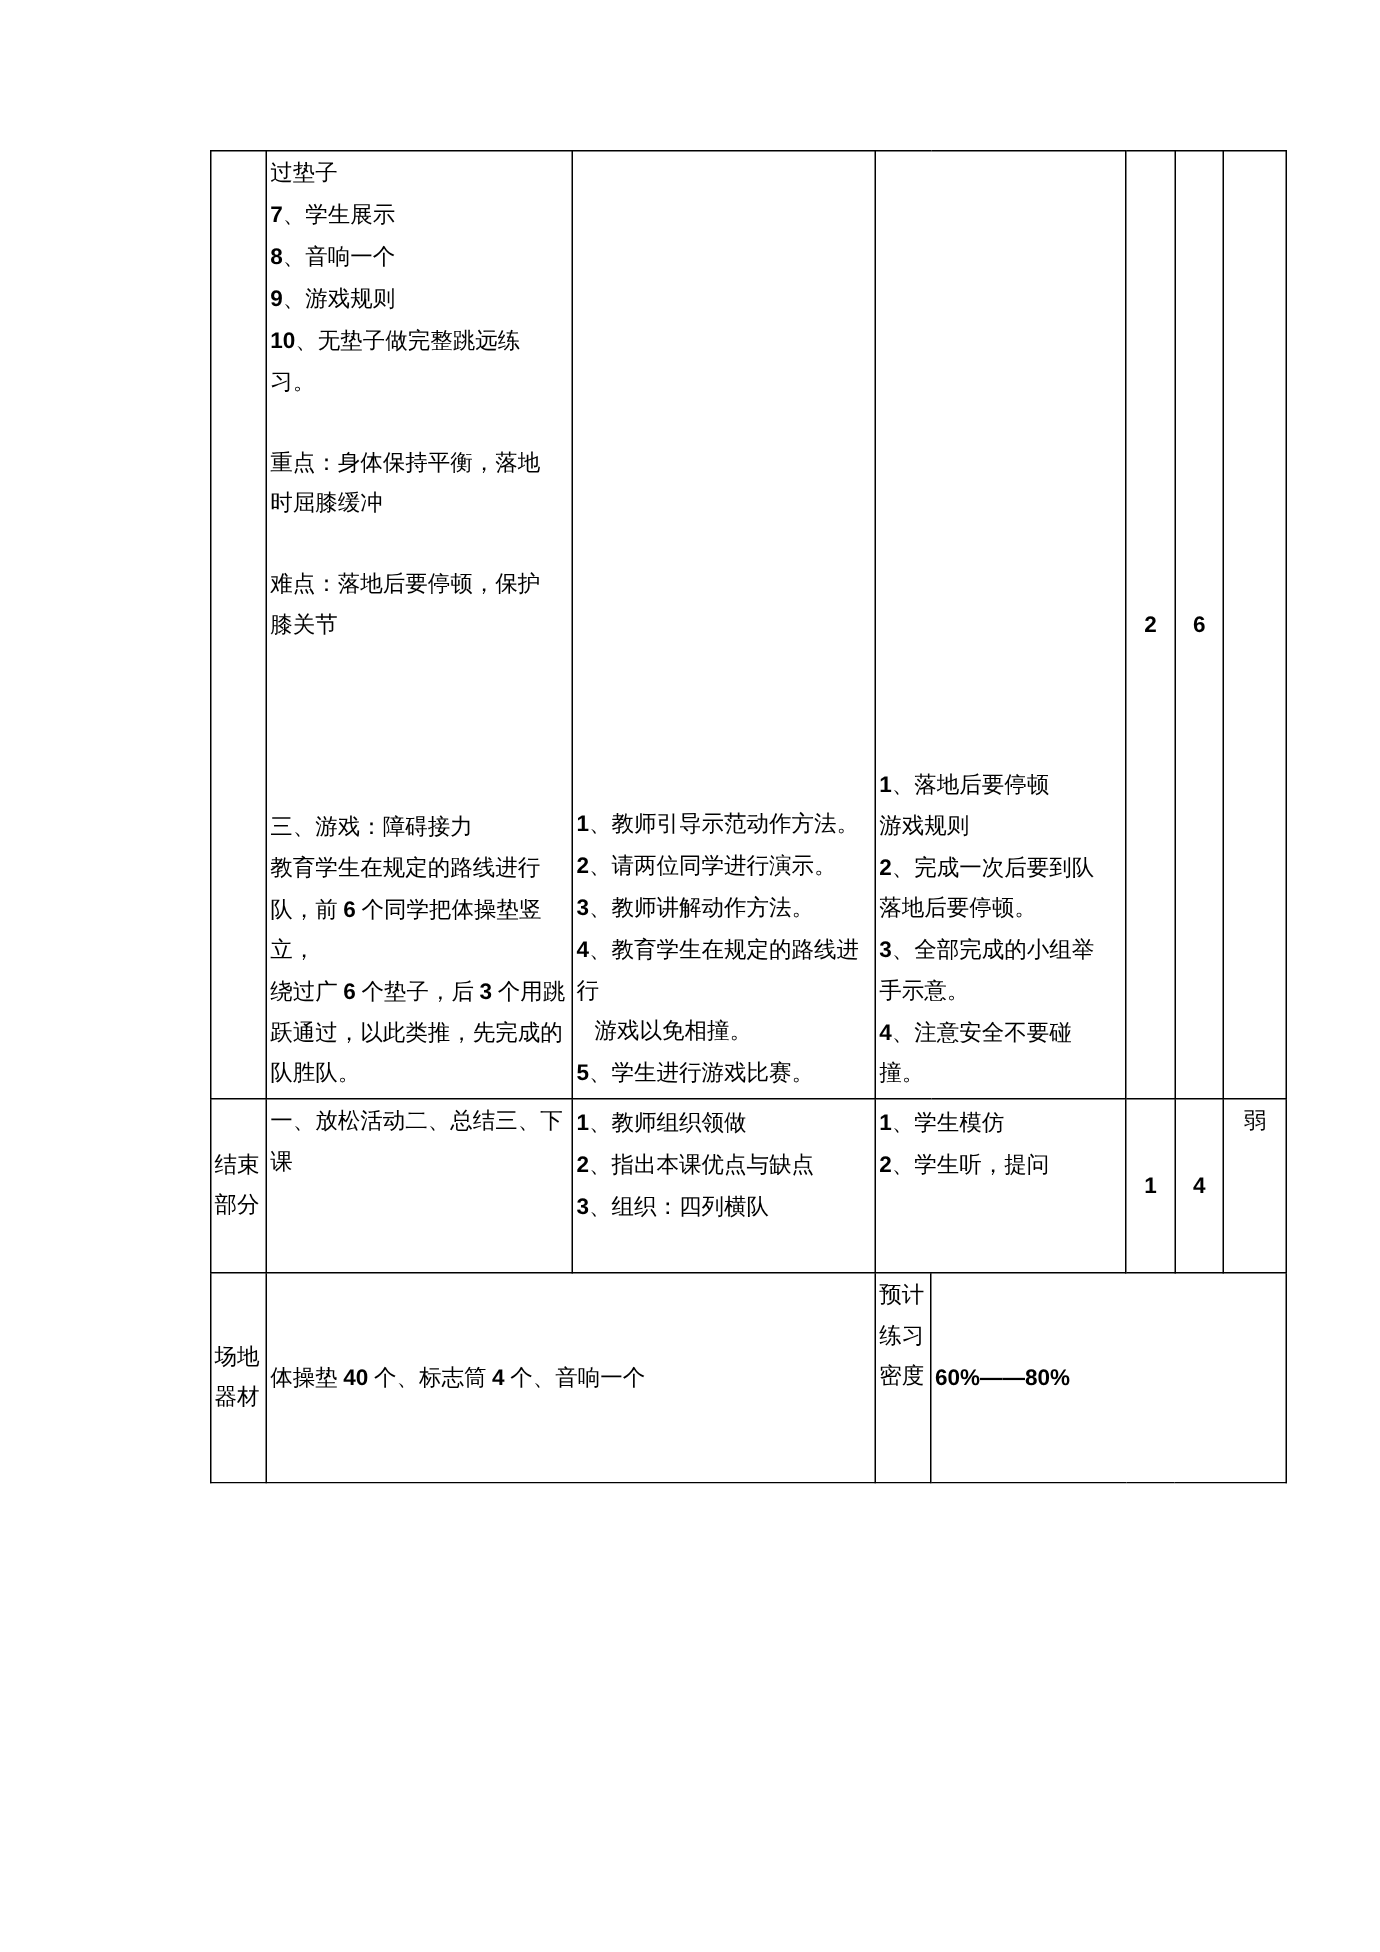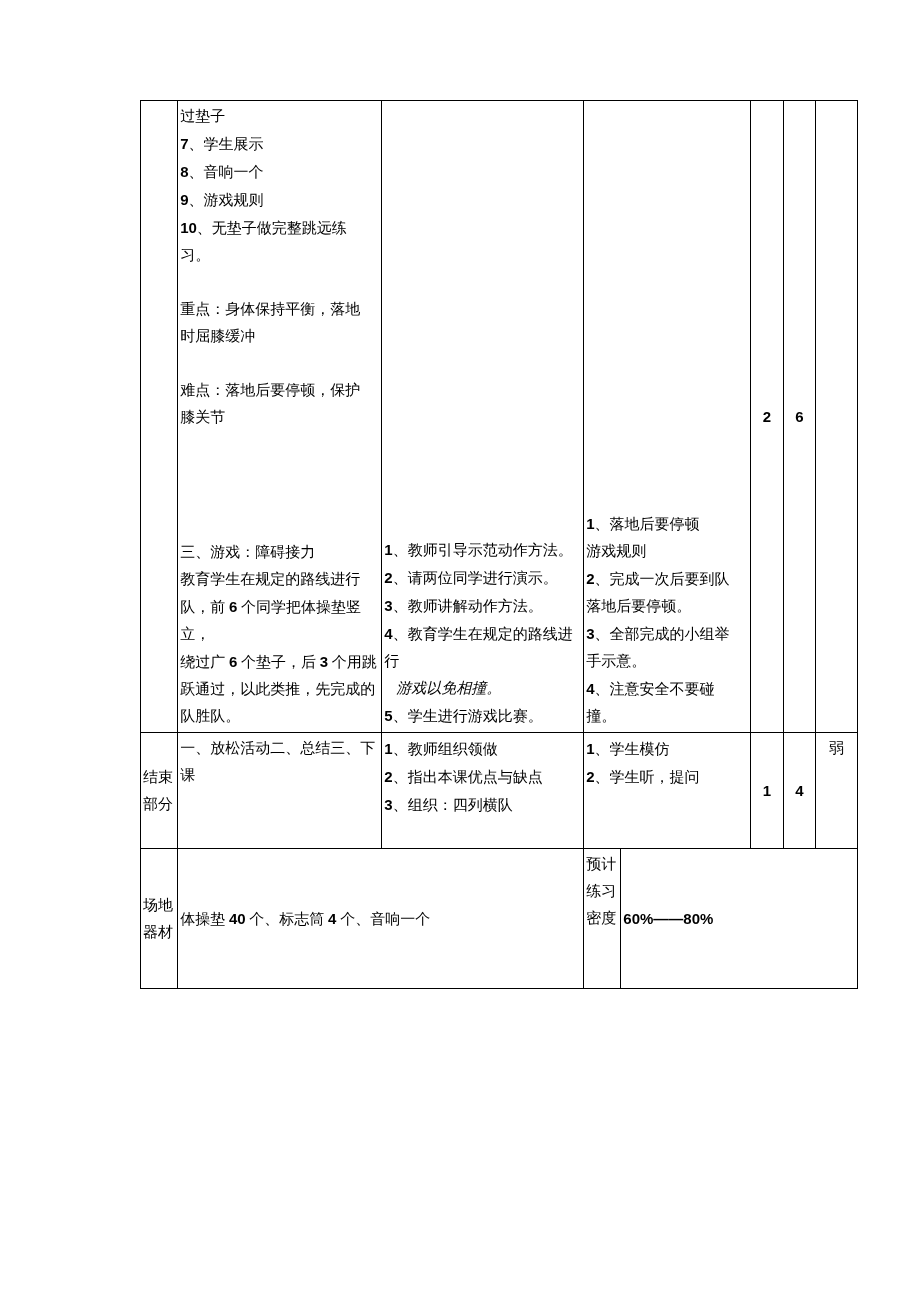--- a/index.html
+++ b/index.html
@@ -34,21 +34,21 @@
   .col-d { width: 32px; }
   .col-e { width: 112px; }
   .col-f { width: 28px; }
   .col-g { width: 28px; }
   .col-h { width: 36px; }
   .vcenter { vertical-align: middle; text-align: center; }
   .vmid { vertical-align: middle; }
   .p { margin: 0; }
   .bold-num { font-weight: bold; font-family: Arial, sans-serif; }
   .latin { font-family: Arial, sans-serif; }
-  .indent { padding-left: 12px; display: block; font-style: italic; }
+  .indent { padding-left: 12px; display: block; }
 </style>
 </head>
 <body>
 
 <div class="page">
 <table>
   <colgroup>
     <col class="col-a">
         <col class="col-b">
         <col class="col-c">

